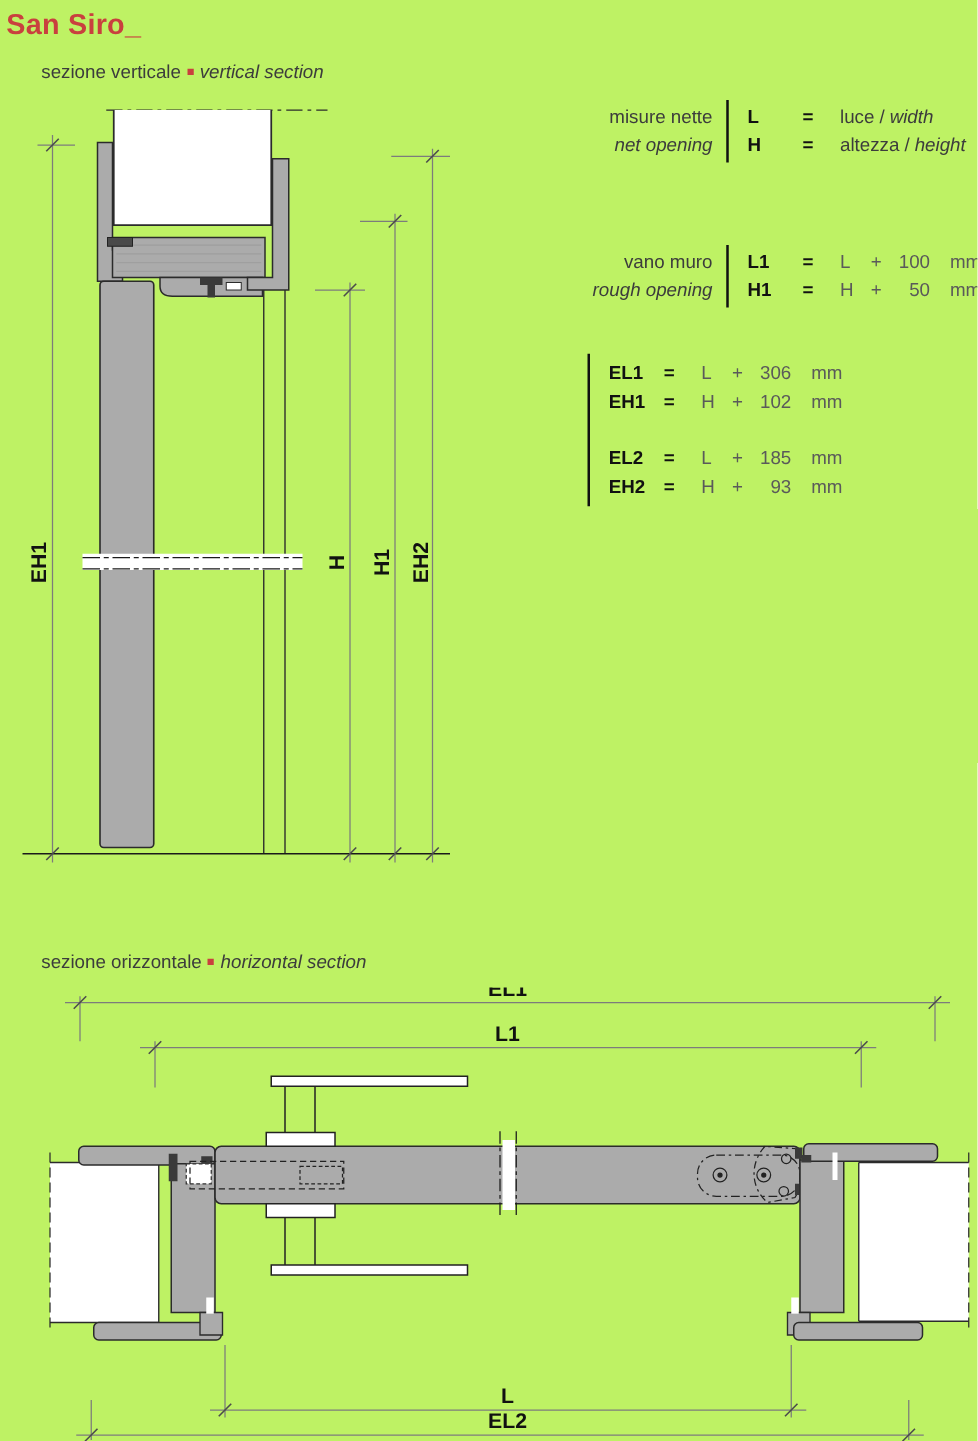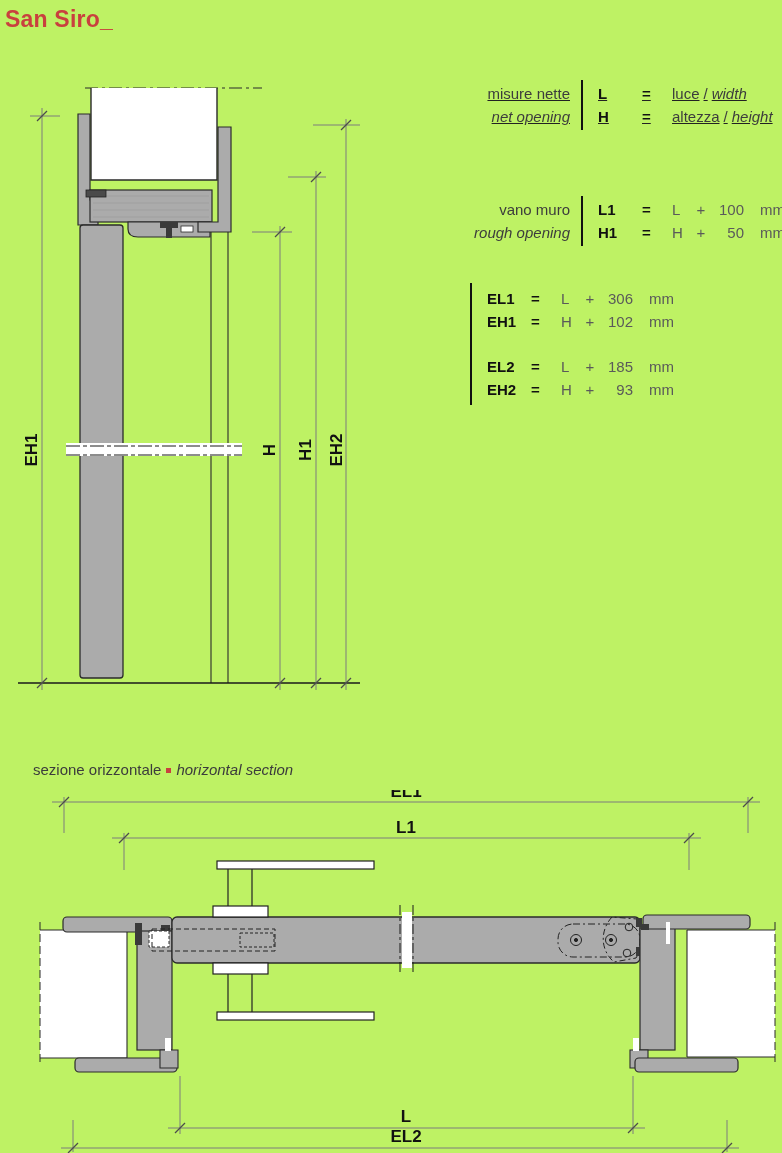--- a/index.html
+++ b/index.html
@@ -44,20 +44,23 @@
   svg text{font-family:"Liberation Sans", sans-serif;}
   .dim-label{font-size:17px;font-weight:bold;fill:#111;}
 </style>
 </head>
 <body>
 
 <div class="page">
 
   <h1 class="title">San Siro_</h1>
 
+  <div class="section-label" style="left:33px;top:49px;">
+    <span>sezione verticale</span><span class="bullet"></span><em>vertical section</em>
+  </div>
 
   <svg style="left:0;top:75px;" width="400" height="635" viewBox="0 75 400 635">
     <g stroke-linecap="butt">
 
       <line x1="85" y1="88" x2="262" y2="88" stroke="#2b2b2b" stroke-width="1" stroke-dasharray="13 4 3 4"></line>
 
       <rect x="91" y="88" width="126" height="92" fill="#ffffff" stroke="none"></rect>
       <path d="M91,88 V180 H217 V88" fill="none" stroke="#2b2b2b" stroke-width="1.4"></path>
 
       <path d="M90,114 H78 V225 H98 V200 H90 Z" fill="#ababab" stroke="#2b2b2b" stroke-width="1.2"></path>
@@ -115,21 +118,21 @@
         <line x1="341" y1="130" x2="351" y2="120" stroke="#4c4c4c" stroke-width="1.3"></line>
         <line x1="341" y1="688" x2="351" y2="678" stroke="#4c4c4c" stroke-width="1.3"></line>
       </g>
       <text class="dim-label" transform="rotate(-90 32 450)" x="32" y="455" text-anchor="middle">EH1</text>
       <text class="dim-label" transform="rotate(-90 270 450)" x="270" y="455" text-anchor="middle">H</text>
       <text class="dim-label" transform="rotate(-90 306 450)" x="306" y="455" text-anchor="middle">H1</text>
       <text class="dim-label" transform="rotate(-90 337 450)" x="337" y="455" text-anchor="middle">EH2</text>
     </g>
   </svg>
 
-  <div class="legend-group" style="top:80px;height:50px;text-decoration:underline;">
+  <div class="legend-group" style="top:80px;height:50px;">
     <div class="lg-label">
       <div>misure nette</div>
       <div class="en">net opening</div>
     </div>
     <div class="lg-body">
       <div class="lg-row">
         <span class="sym">L</span>
         <span class="eq">=</span>
         <span class="val"><span>luce</span><span class="sep">/</span><em>width</em></span>
       </div>

